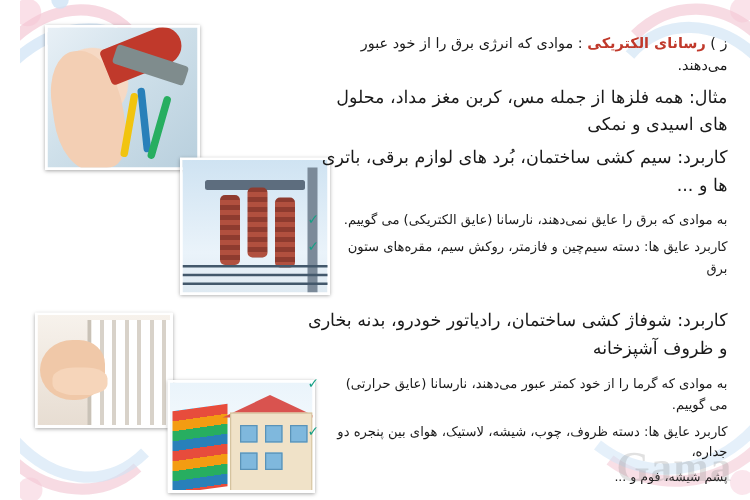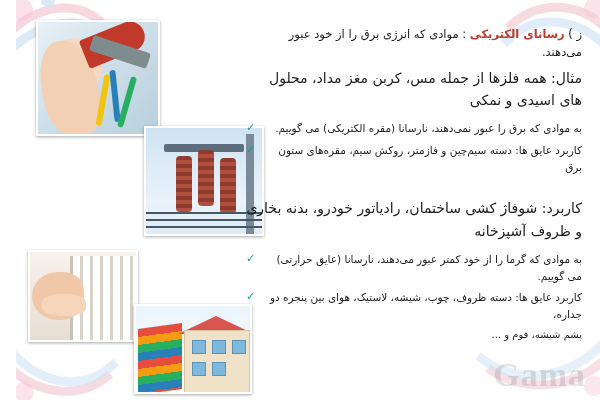--- a/index.html
+++ b/index.html
@@ -319,24 +319,25 @@
 
   <div class="content">
 
     <div class="block">
       <div class="head">
         <span>ز )</span>
         <span class="term">رسانای الکتریکی</span>
         <span>: موادی که انرژی برق را از خود عبور می‌دهند.</span>
       </div>
       <div class="line">مثال: همه فلزها از جمله مس، کربن مغز مداد، محلول های اسیدی و نمکی</div>
+      <div class="line">کاربرد: سیم کشی ساختمان، بُرد های لوازم برقی، باتری ها و ...</div>
       <div class="bullets">
         <div class="bullet">
           <span class="check">✓</span>
-          <span class="btext">به موادی که برق را عبور نمی‌دهند، نارسانا (مقره الکتریکی) می گوییم.</span>
+          <span class="btext">به موادی که برق را عایق نمی‌دهند، نارسانا (عایق الکتریکی) می گوییم.</span>
         </div>
         <div class="bullet">
           <span class="check">✓</span>
           <span class="btext">کاربرد عایق ها: دسته سیم‌چین و فازمتر، روکش سیم، مقره‌های ستون برق</span>
         </div>
       </div>
     </div>
 
     <div class="block" style="margin-top:22px;">
       <div class="line">کاربرد: شوفاژ کشی ساختمان، رادیاتور خودرو، بدنه بخاری و ظروف آشپزخانه</div>

